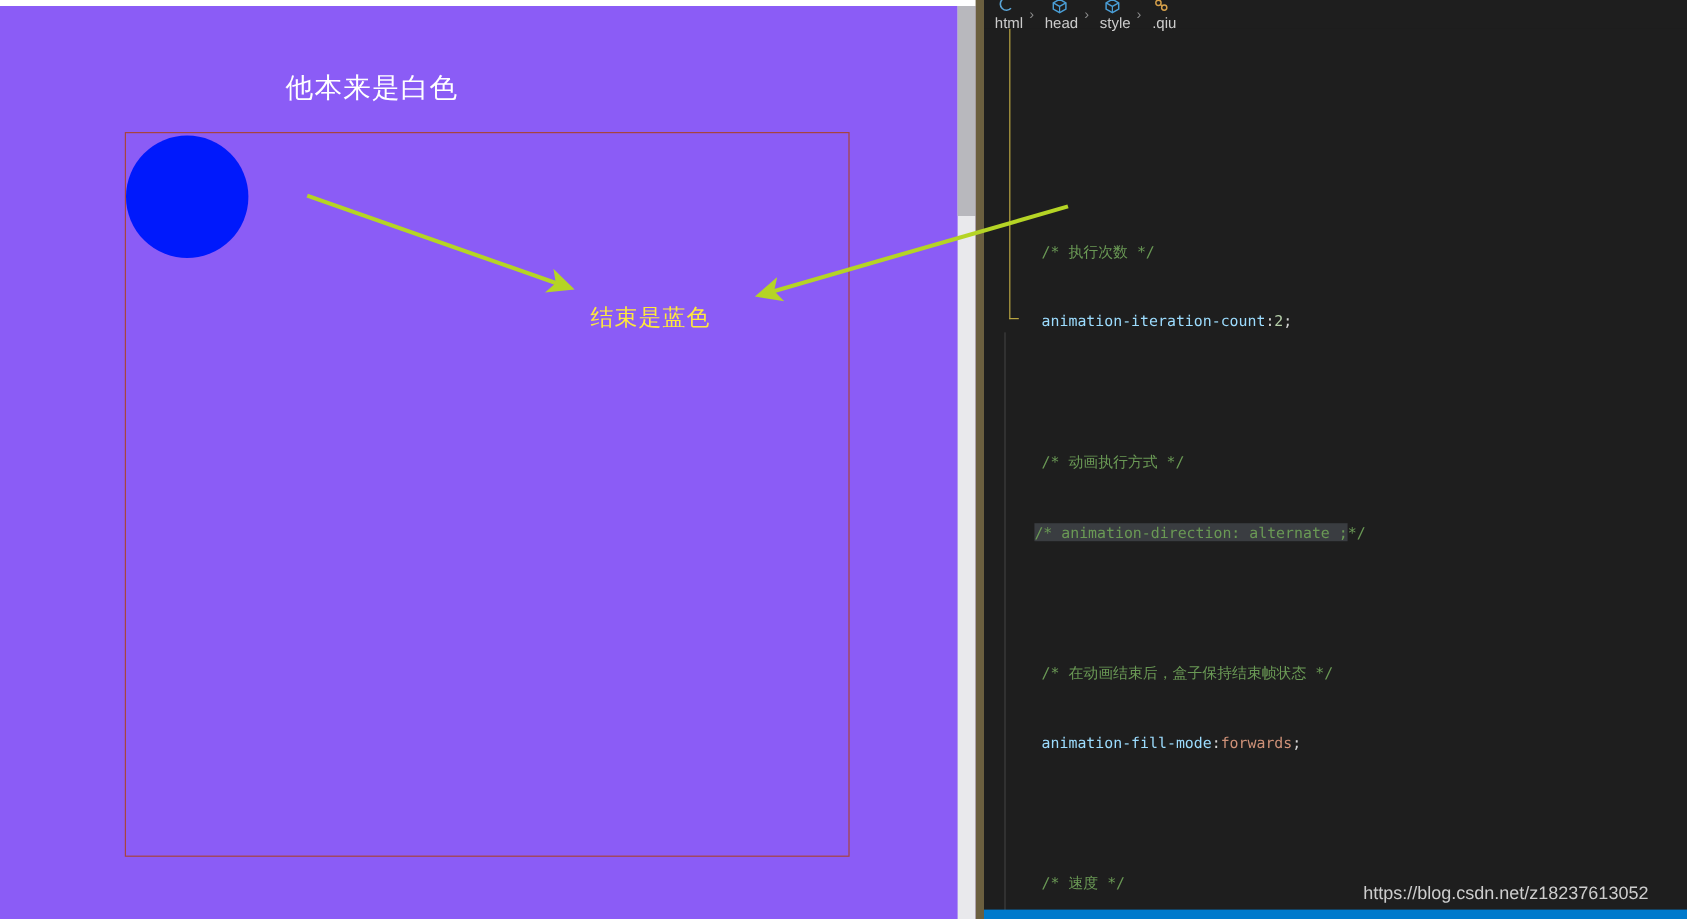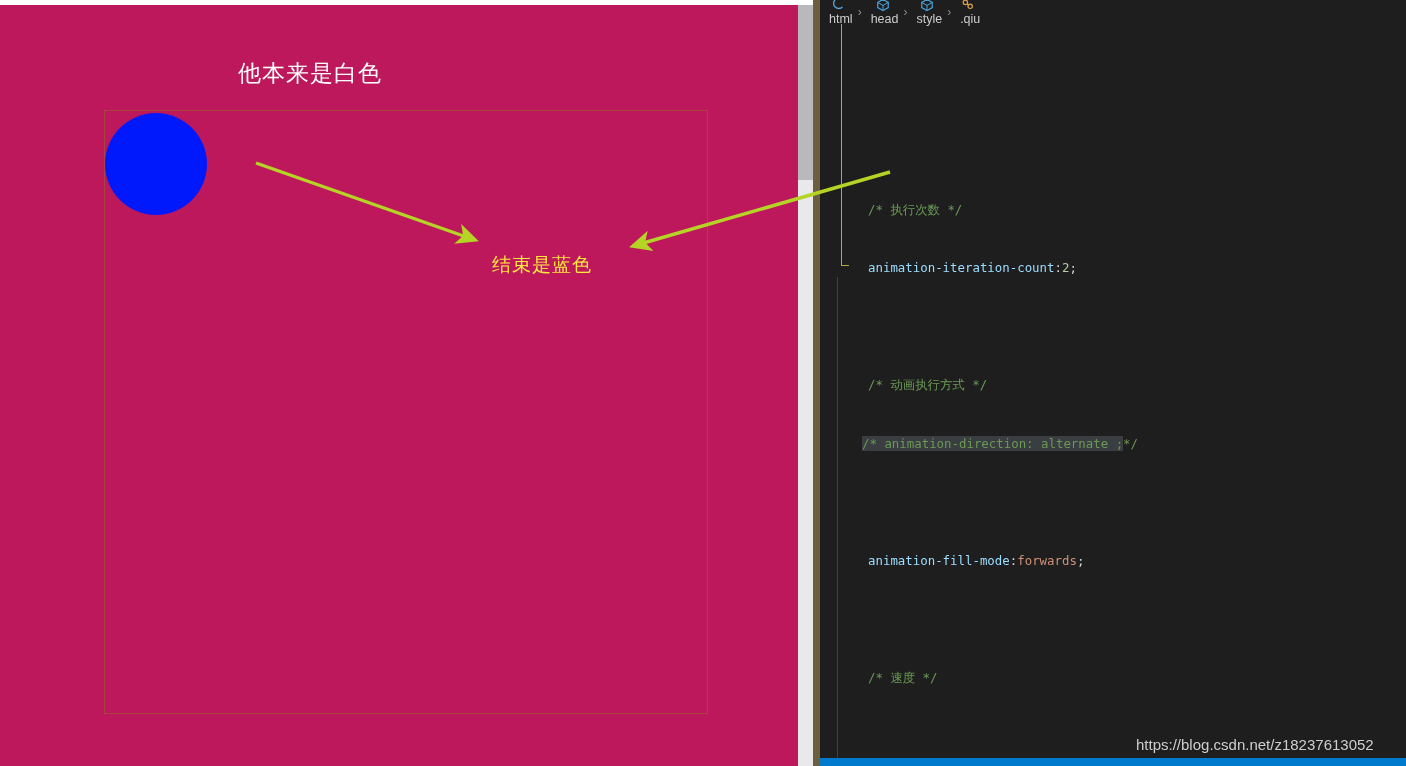--- a/index.html
+++ b/index.html
@@ -138,21 +138,21 @@
   #status-bar{
     position:absolute; left:820px; top:758px; width:586px; height:8px;
     background:#007acc;
     z-index:50;
   }
 </style>
 </head>
 <body>
 
 <div id="browser-pane">
-  <div id="page-body" style="background: #be185d;">
+  <div id="page-body" style="background: #8b5cf6;">
 
     <div id="page-heading" style="color: rgb(255, 255, 255);">他本来是白色</div>
 
     <div id="qiu-box" style="border-color: rgb(167, 68, 63);">
       <div id="qiu-ball" style="background: rgb(0, 25, 252);"></div>
     </div>
   </div>
 
   <div id="browser-scrollbar"></div>
   <div id="browser-scrollbar-thumb"></div>
@@ -226,20 +226,21 @@
     <div id="bracket-guide-foot"></div>
     <div id="keyframe-guide"></div>
 
     <div class="line"></div>
     <div class="line"><span class="tk-comment" style="padding-left:36px;display:inline-block">/* 执行次数 */</span></div>
     <div class="line"><span style="padding-left:36px;display:inline-block"><span class="tk-prop">animation-iteration-count</span><span class="tk-punc">:</span><span class="tk-num">2</span><span class="tk-punc">;</span></span></div>
     <div class="line"></div>
     <div class="line"><span class="tk-comment" style="padding-left:36px;display:inline-block">/* 动画执行方式 */</span></div>
     <div class="line"><span style="padding-left:30px;display:inline-block"><span class="tk-comment sel-hl">/* animation-direction: alternate ;</span><span class="tk-comment">*/</span></span></div>
     <div class="line"></div>
+    <div class="line"><span class="tk-comment" style="padding-left:36px;display:inline-block">/* 在动画结束后，盒子保持结束帧状态 */</span></div>
     <div class="line"><span style="padding-left:36px;display:inline-block"><span class="tk-prop">animation-fill-mode</span><span class="tk-punc">:</span><span class="tk-val">forwards</span><span class="tk-punc">;</span></span></div>
     <div class="line"></div>
     <div class="line"><span class="tk-comment" style="padding-left:36px;display:inline-block">/* 速度 */</span></div>
     
     
     
     
     
     
     

